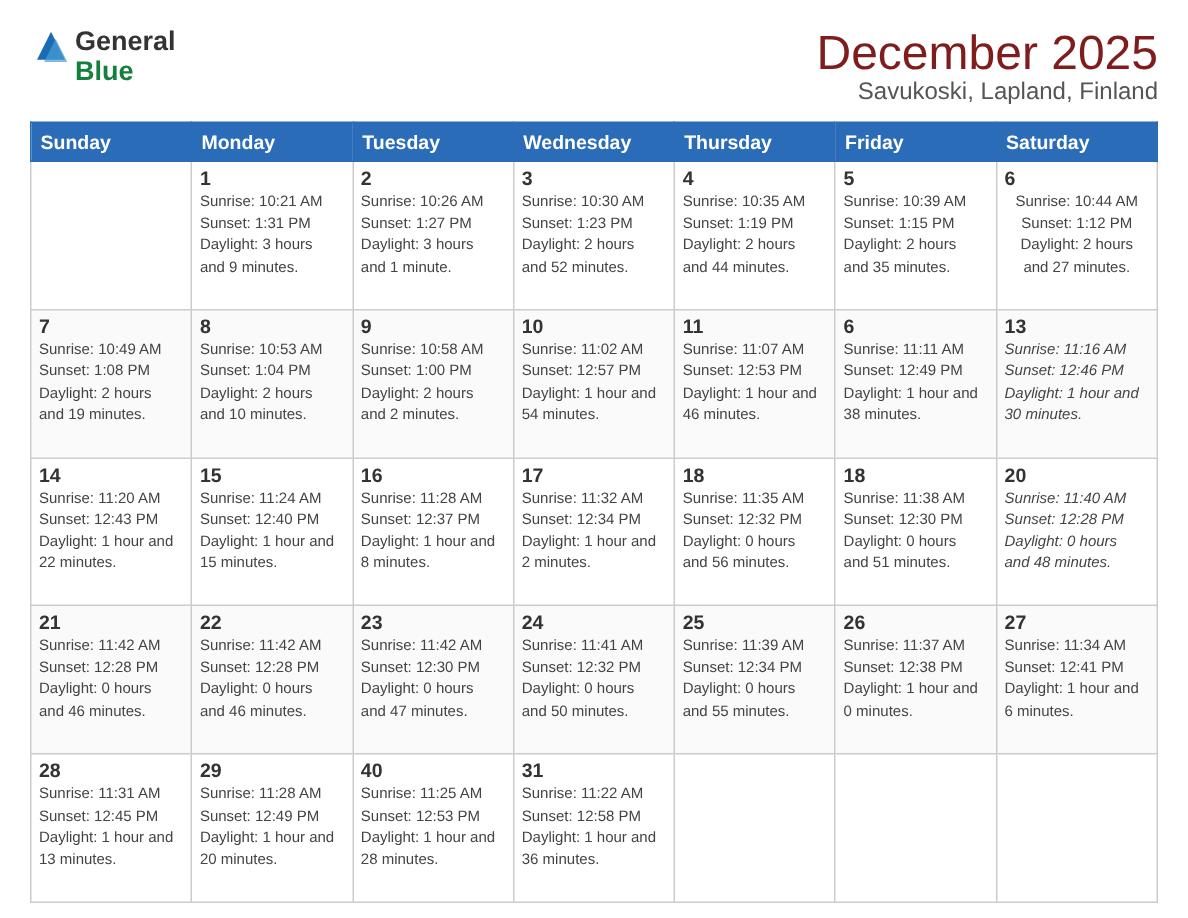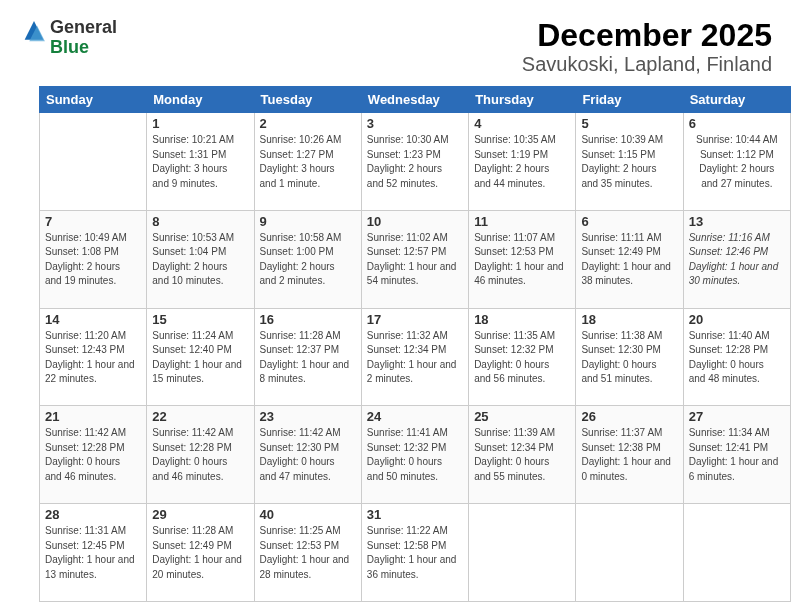--- a/index.html
+++ b/index.html
@@ -37,35 +37,34 @@
     .logo-icon {
       width: 28px;
       height: 28px;
       margin-right: 2px;
     }
     .header-right {
       text-align: right;
     }
     .month-title {
       font-size: 32px;
-      font-weight: bold;
-      color: #000000;
+      font-weight: normal;
+      color: #7f1d1d;
       line-height: 1.1;
     }
     .location {
-      font-size: 20px;
+      font-size: 16px;
       color: #555;
     }
     .calendar {
       flex: 1;
       border: 1px solid #ccc;
       border-collapse: collapse;
       width: 100%;
       table-layout: fixed;
-      margin-left: 19px;
     }
     .calendar th {
       background-color: #2b6cb8;
       color: #fff;
       text-align: left;
       padding: 5px 6px;
       font-size: 13px;
       font-weight: bold;
       border: 1px solid #2b6cb8;
     }
@@ -264,21 +263,21 @@
           </td>
           <td>
             <span class="day-number">18</span>
             <div class="day-info" style="white-space: pre-line;">Sunrise: 11:38 AM
 Sunset: 12:30 PM
 Daylight: 0 hours
 and 51 minutes.</div>
           </td>
           <td>
             <span class="day-number">20</span>
-            <div class="day-info" style="white-space: pre-line;">Sunrise: 11:40 AM
+            <div class="day-info" style="white-space: pre-line; font-style: italic;">Sunrise: 11:40 AM
 Sunset: 12:28 PM
 Daylight: 0 hours
 and 48 minutes.</div>
           </td>
         </tr>
         <tr>
           <td>
             <span class="day-number">21</span>
             <div class="day-info" style="white-space: pre-line;">Sunrise: 11:42 AM
 Sunset: 12:28 PM

